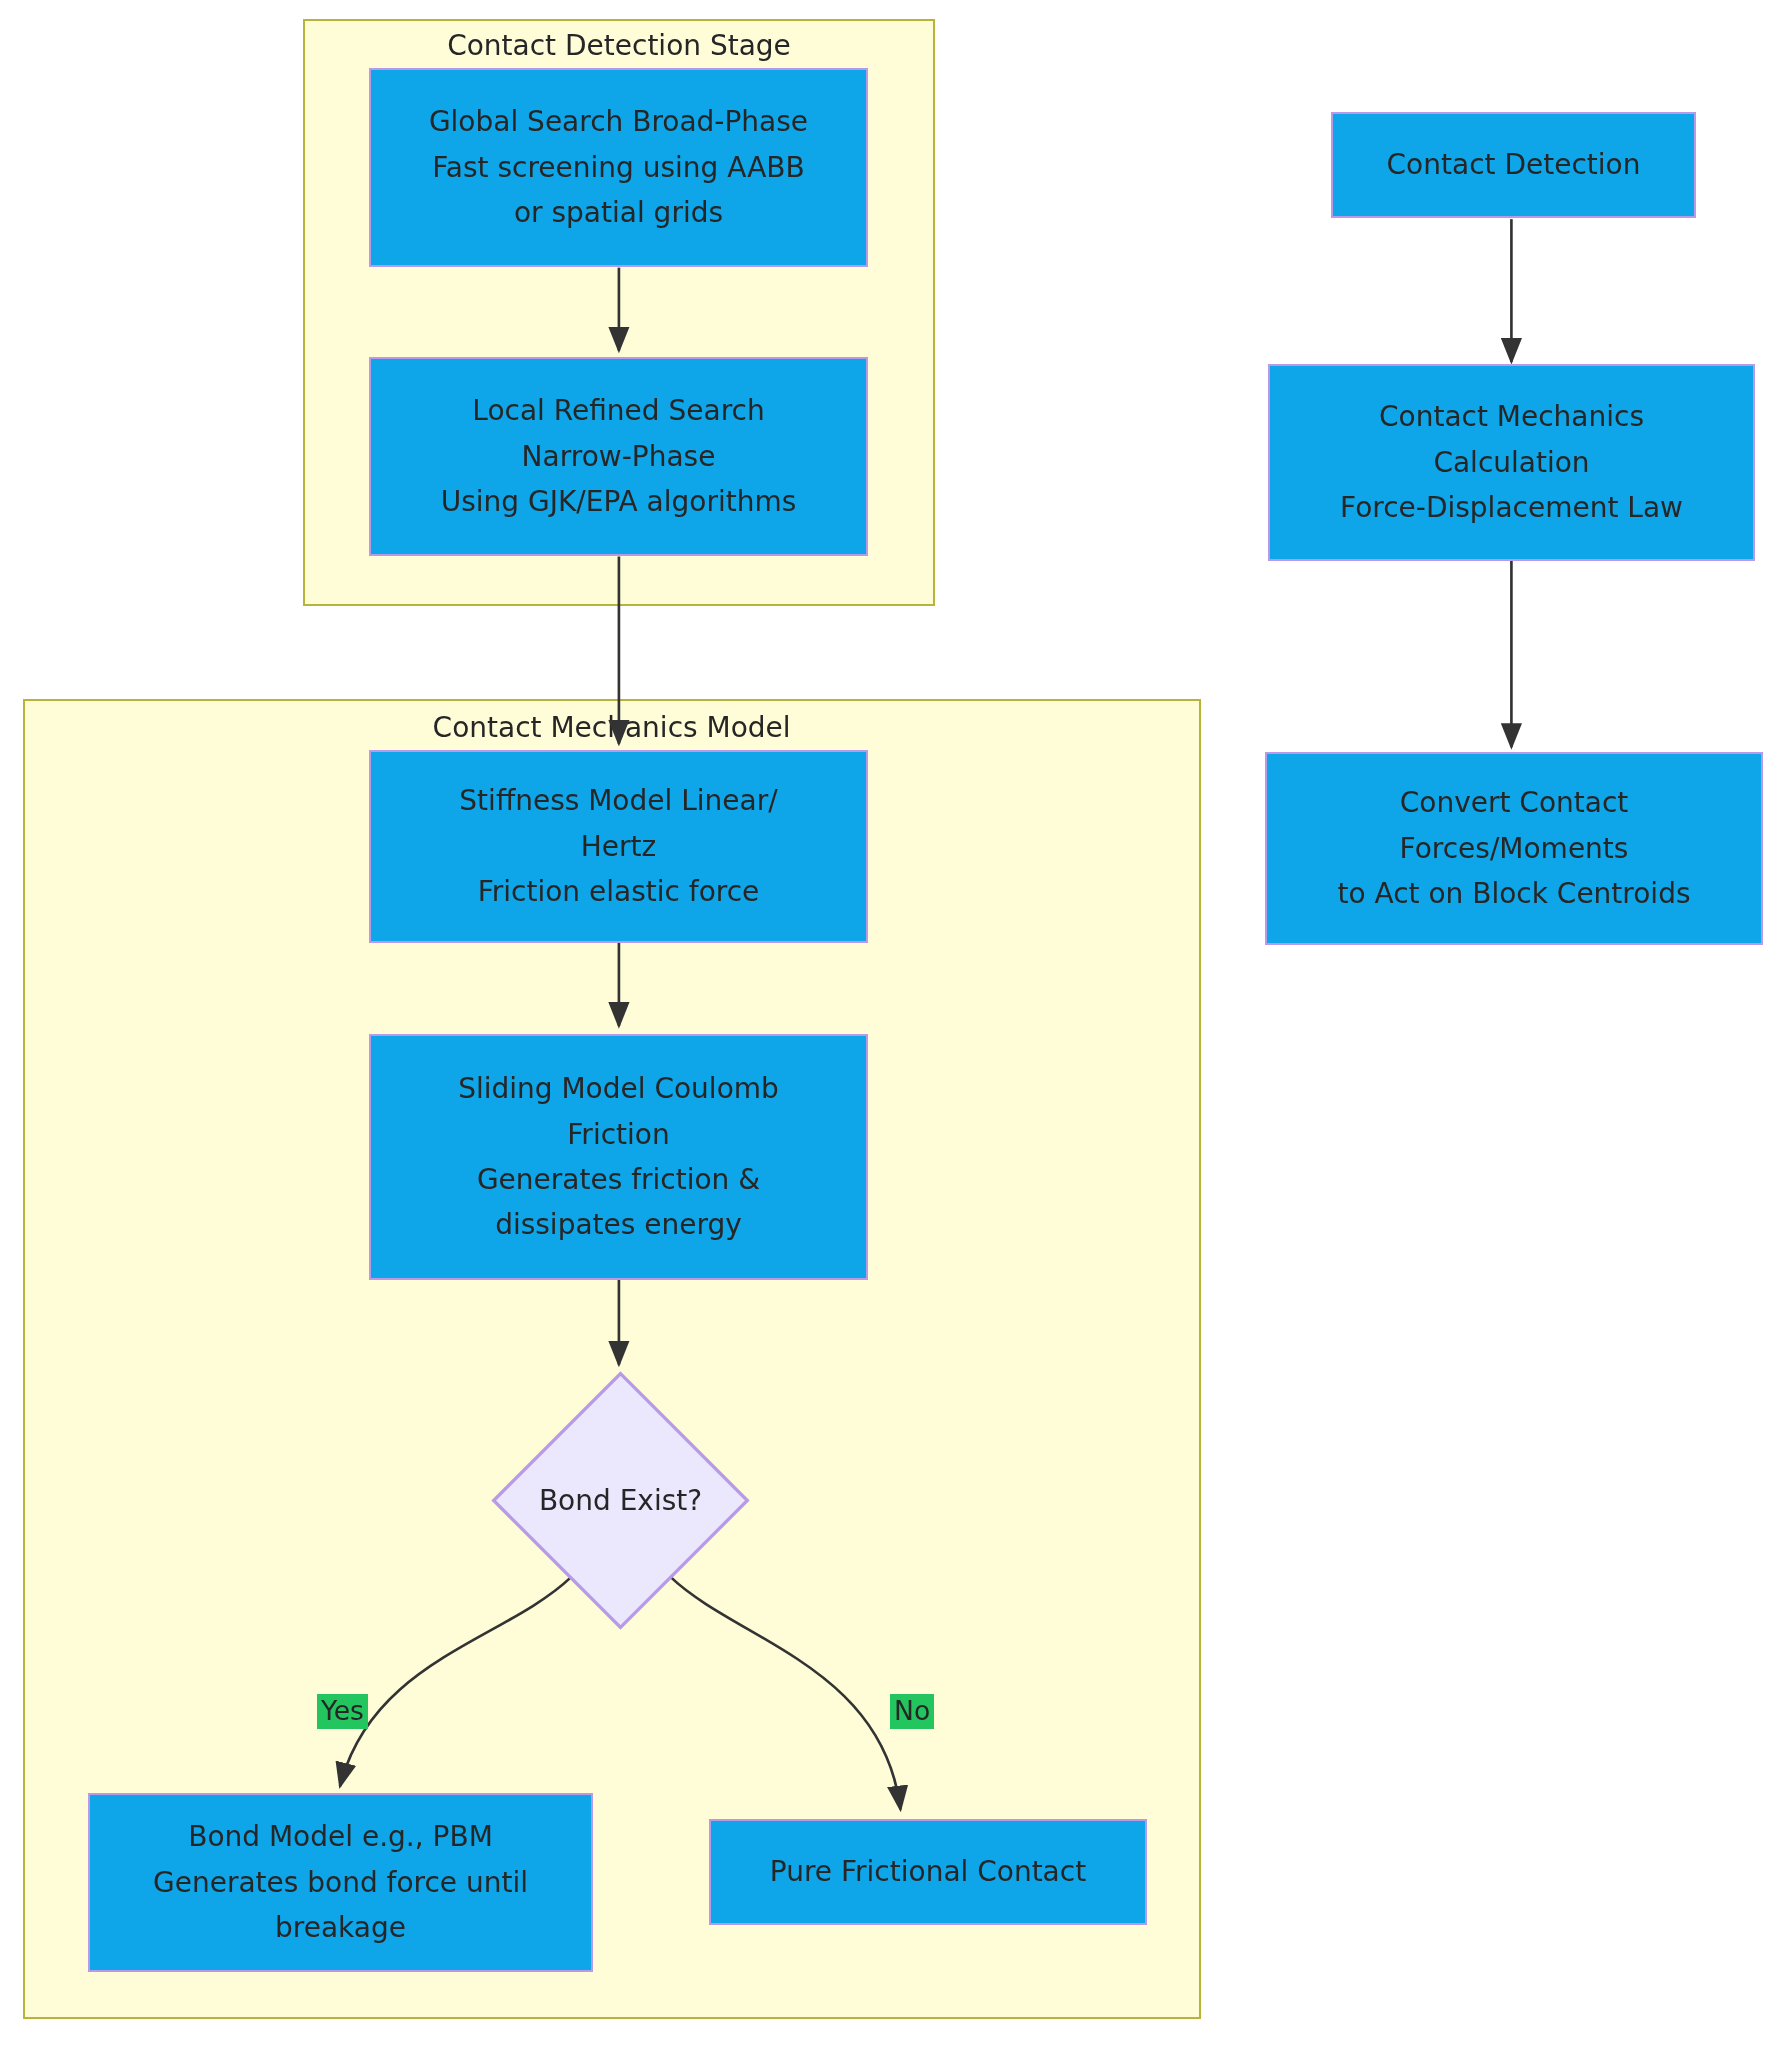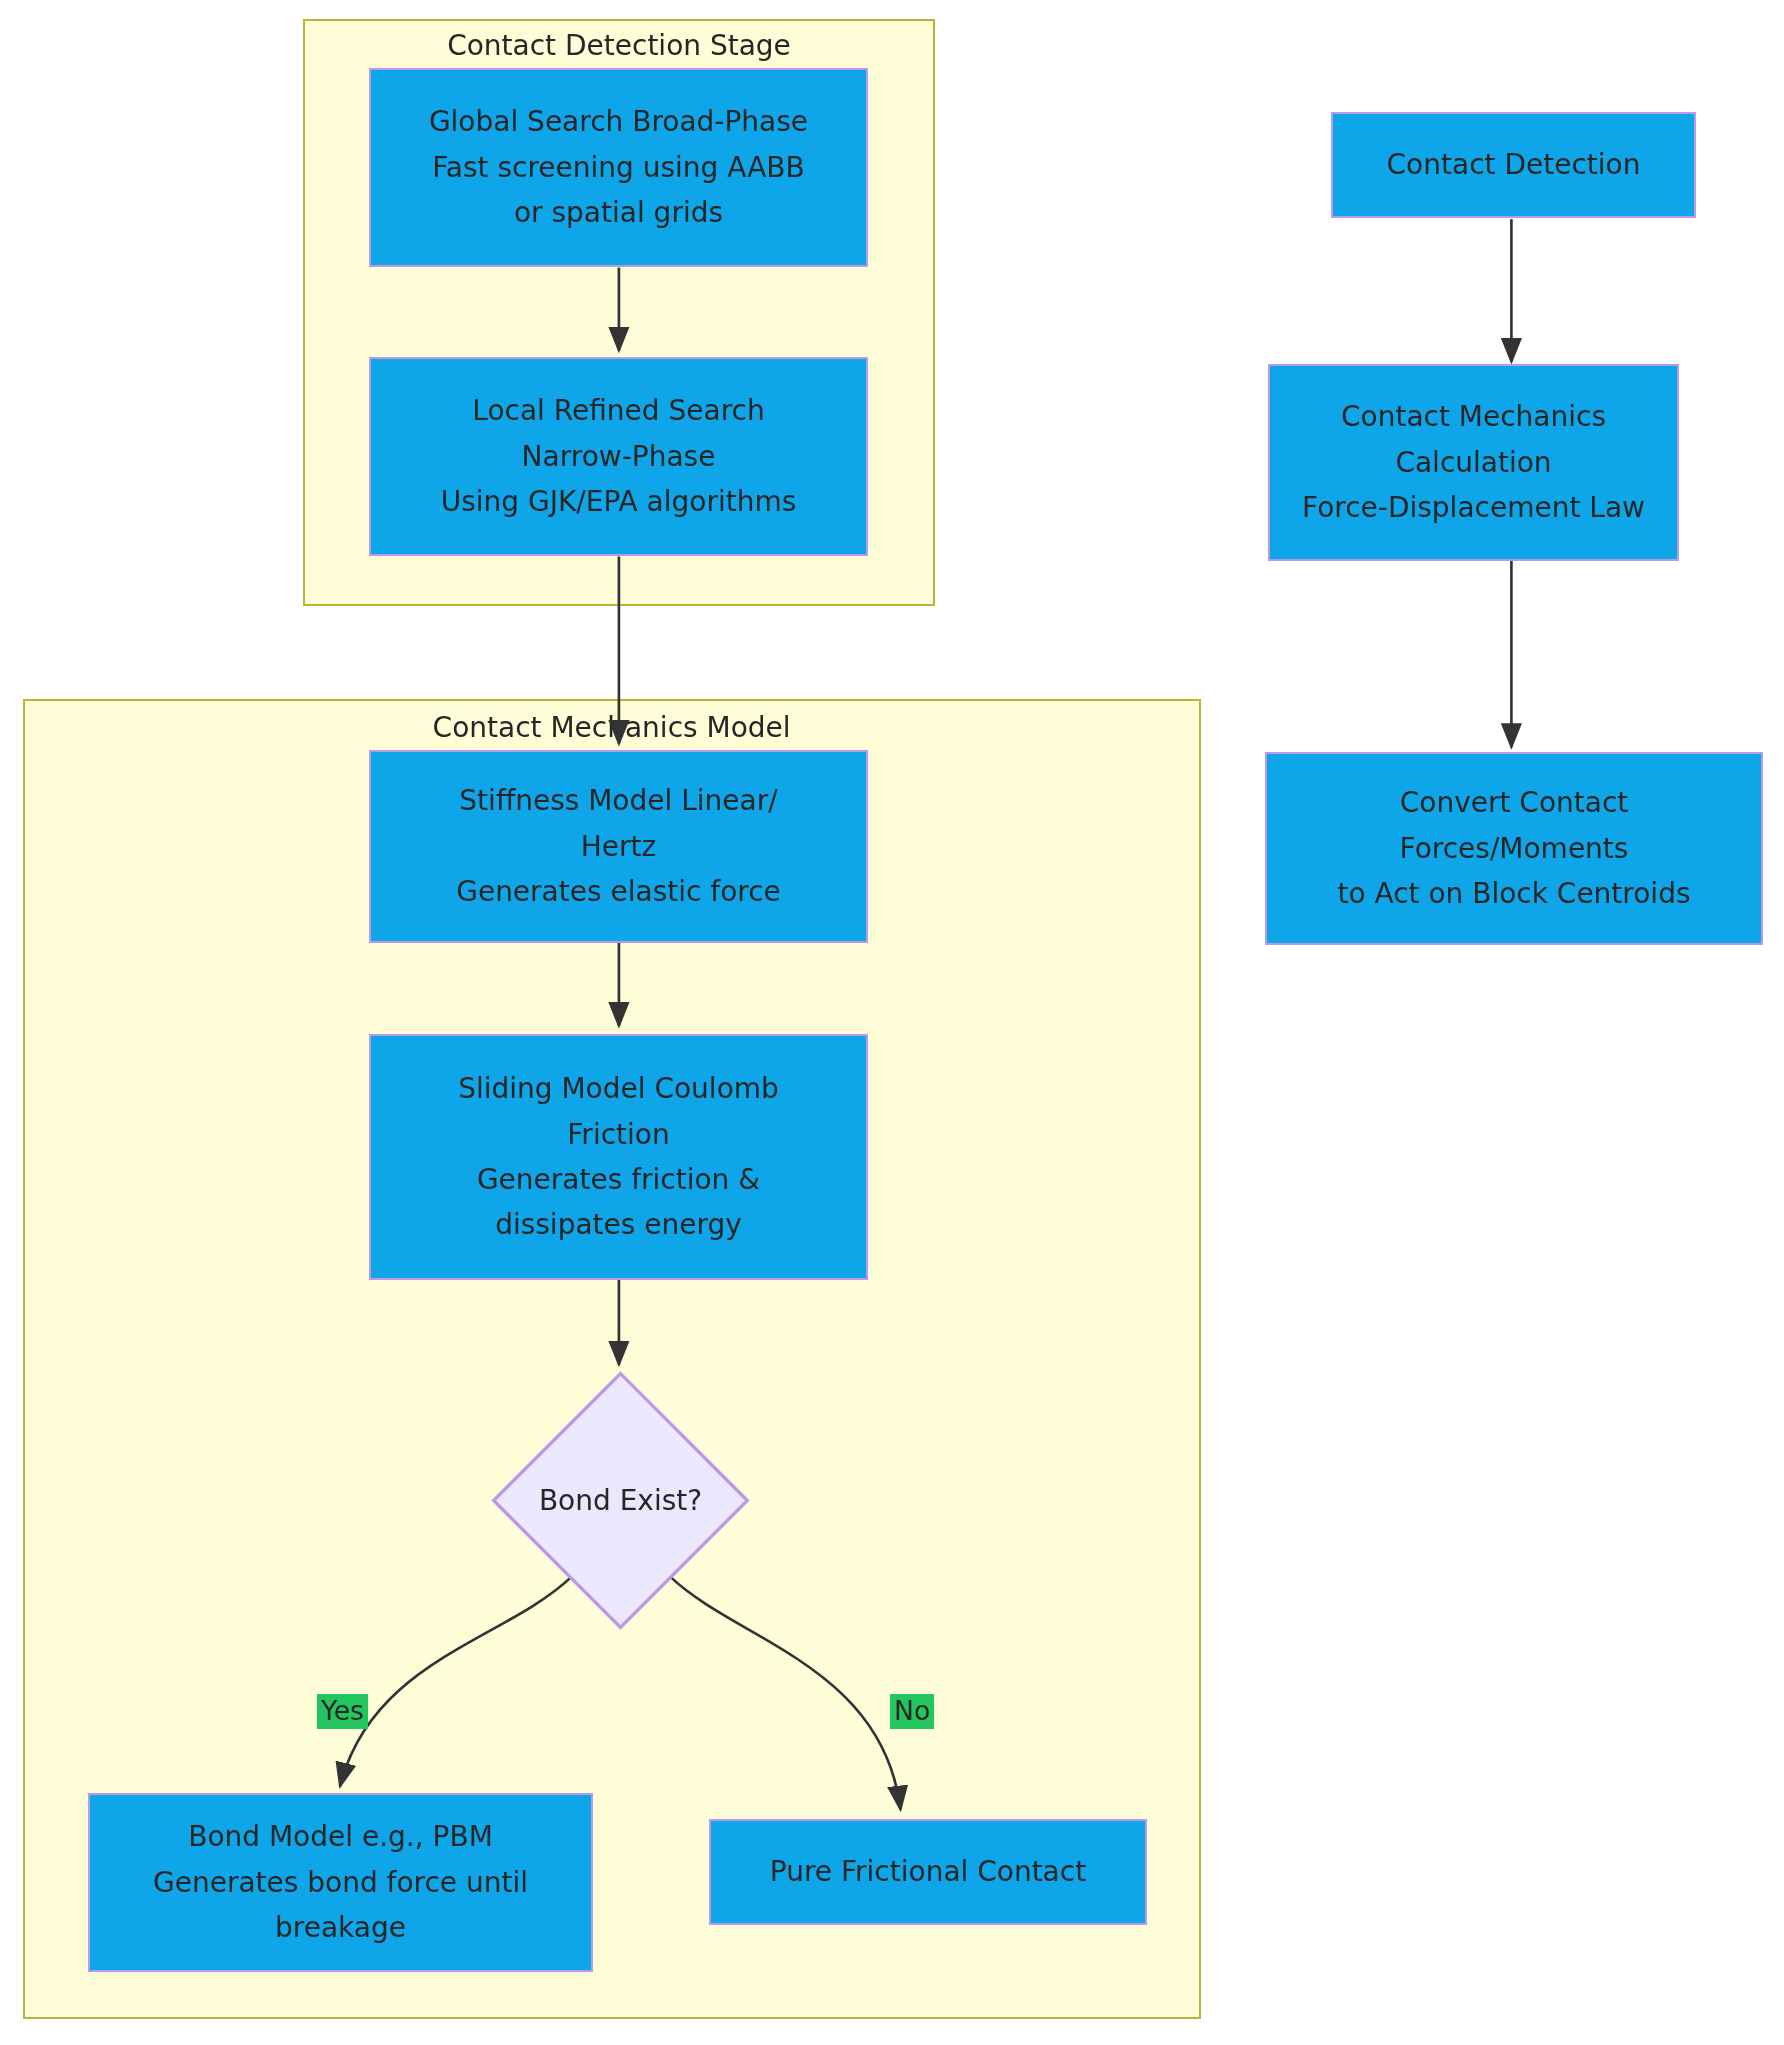--- a/index.html
+++ b/index.html
@@ -137,21 +137,21 @@
 
   <div class="node" style="left:369px; top:357px; width:499px; height:199px;">
     <span class="ln">Local Refined Search</span>
     <span class="ln">Narrow-Phase</span>
     <span class="ln">Using GJK/EPA algorithms</span>
   </div>
 
   <div class="node" style="left:369px; top:750px; width:499px; height:193px;">
     <span class="ln">Stiffness Model Linear/</span>
     <span class="ln">Hertz</span>
-    <span class="ln">Generates elastic force</span>
+    <span class="ln">Friction elastic force</span>
   </div>
 
   <div class="node" style="left:369px; top:1034px; width:499px; height:246px;">
     <span class="ln">Sliding Model Coulomb</span>
     <span class="ln">Friction</span>
     <span class="ln">Generates friction &amp;</span>
     <span class="ln">dissipates energy</span>
   </div>
 
   <div class="diamond-wrap" style="left:491px; top:1371px; width:259px; height:259px;">
@@ -172,21 +172,21 @@
   </div>
 
   <div class="node" style="left:681px; top:1819px; width:438px; height:106px;margin-left:28px;">
     <span class="ln">Pure Frictional Contact</span>
   </div>
 
   <div class="node" style="left:1331px; top:112px; width:365px; height:106px;">
     <span class="ln">Contact Detection</span>
   </div>
 
-  <div class="node" style="left:1268px; top:364px; width:411px; height:197px;">
+  <div class="node" style="left:1268px; top:364px; width:487px; height:197px;">
     <span class="ln">Contact Mechanics</span>
     <span class="ln">Calculation</span>
     <span class="ln">Force-Displacement Law</span>
   </div>
 
   <div class="node" style="left:1265px; top:752px; width:498px; height:193px;">
     <span class="ln">Convert Contact</span>
     <span class="ln">Forces/Moments</span>
     <span class="ln">to Act on Block Centroids</span>
   </div>

